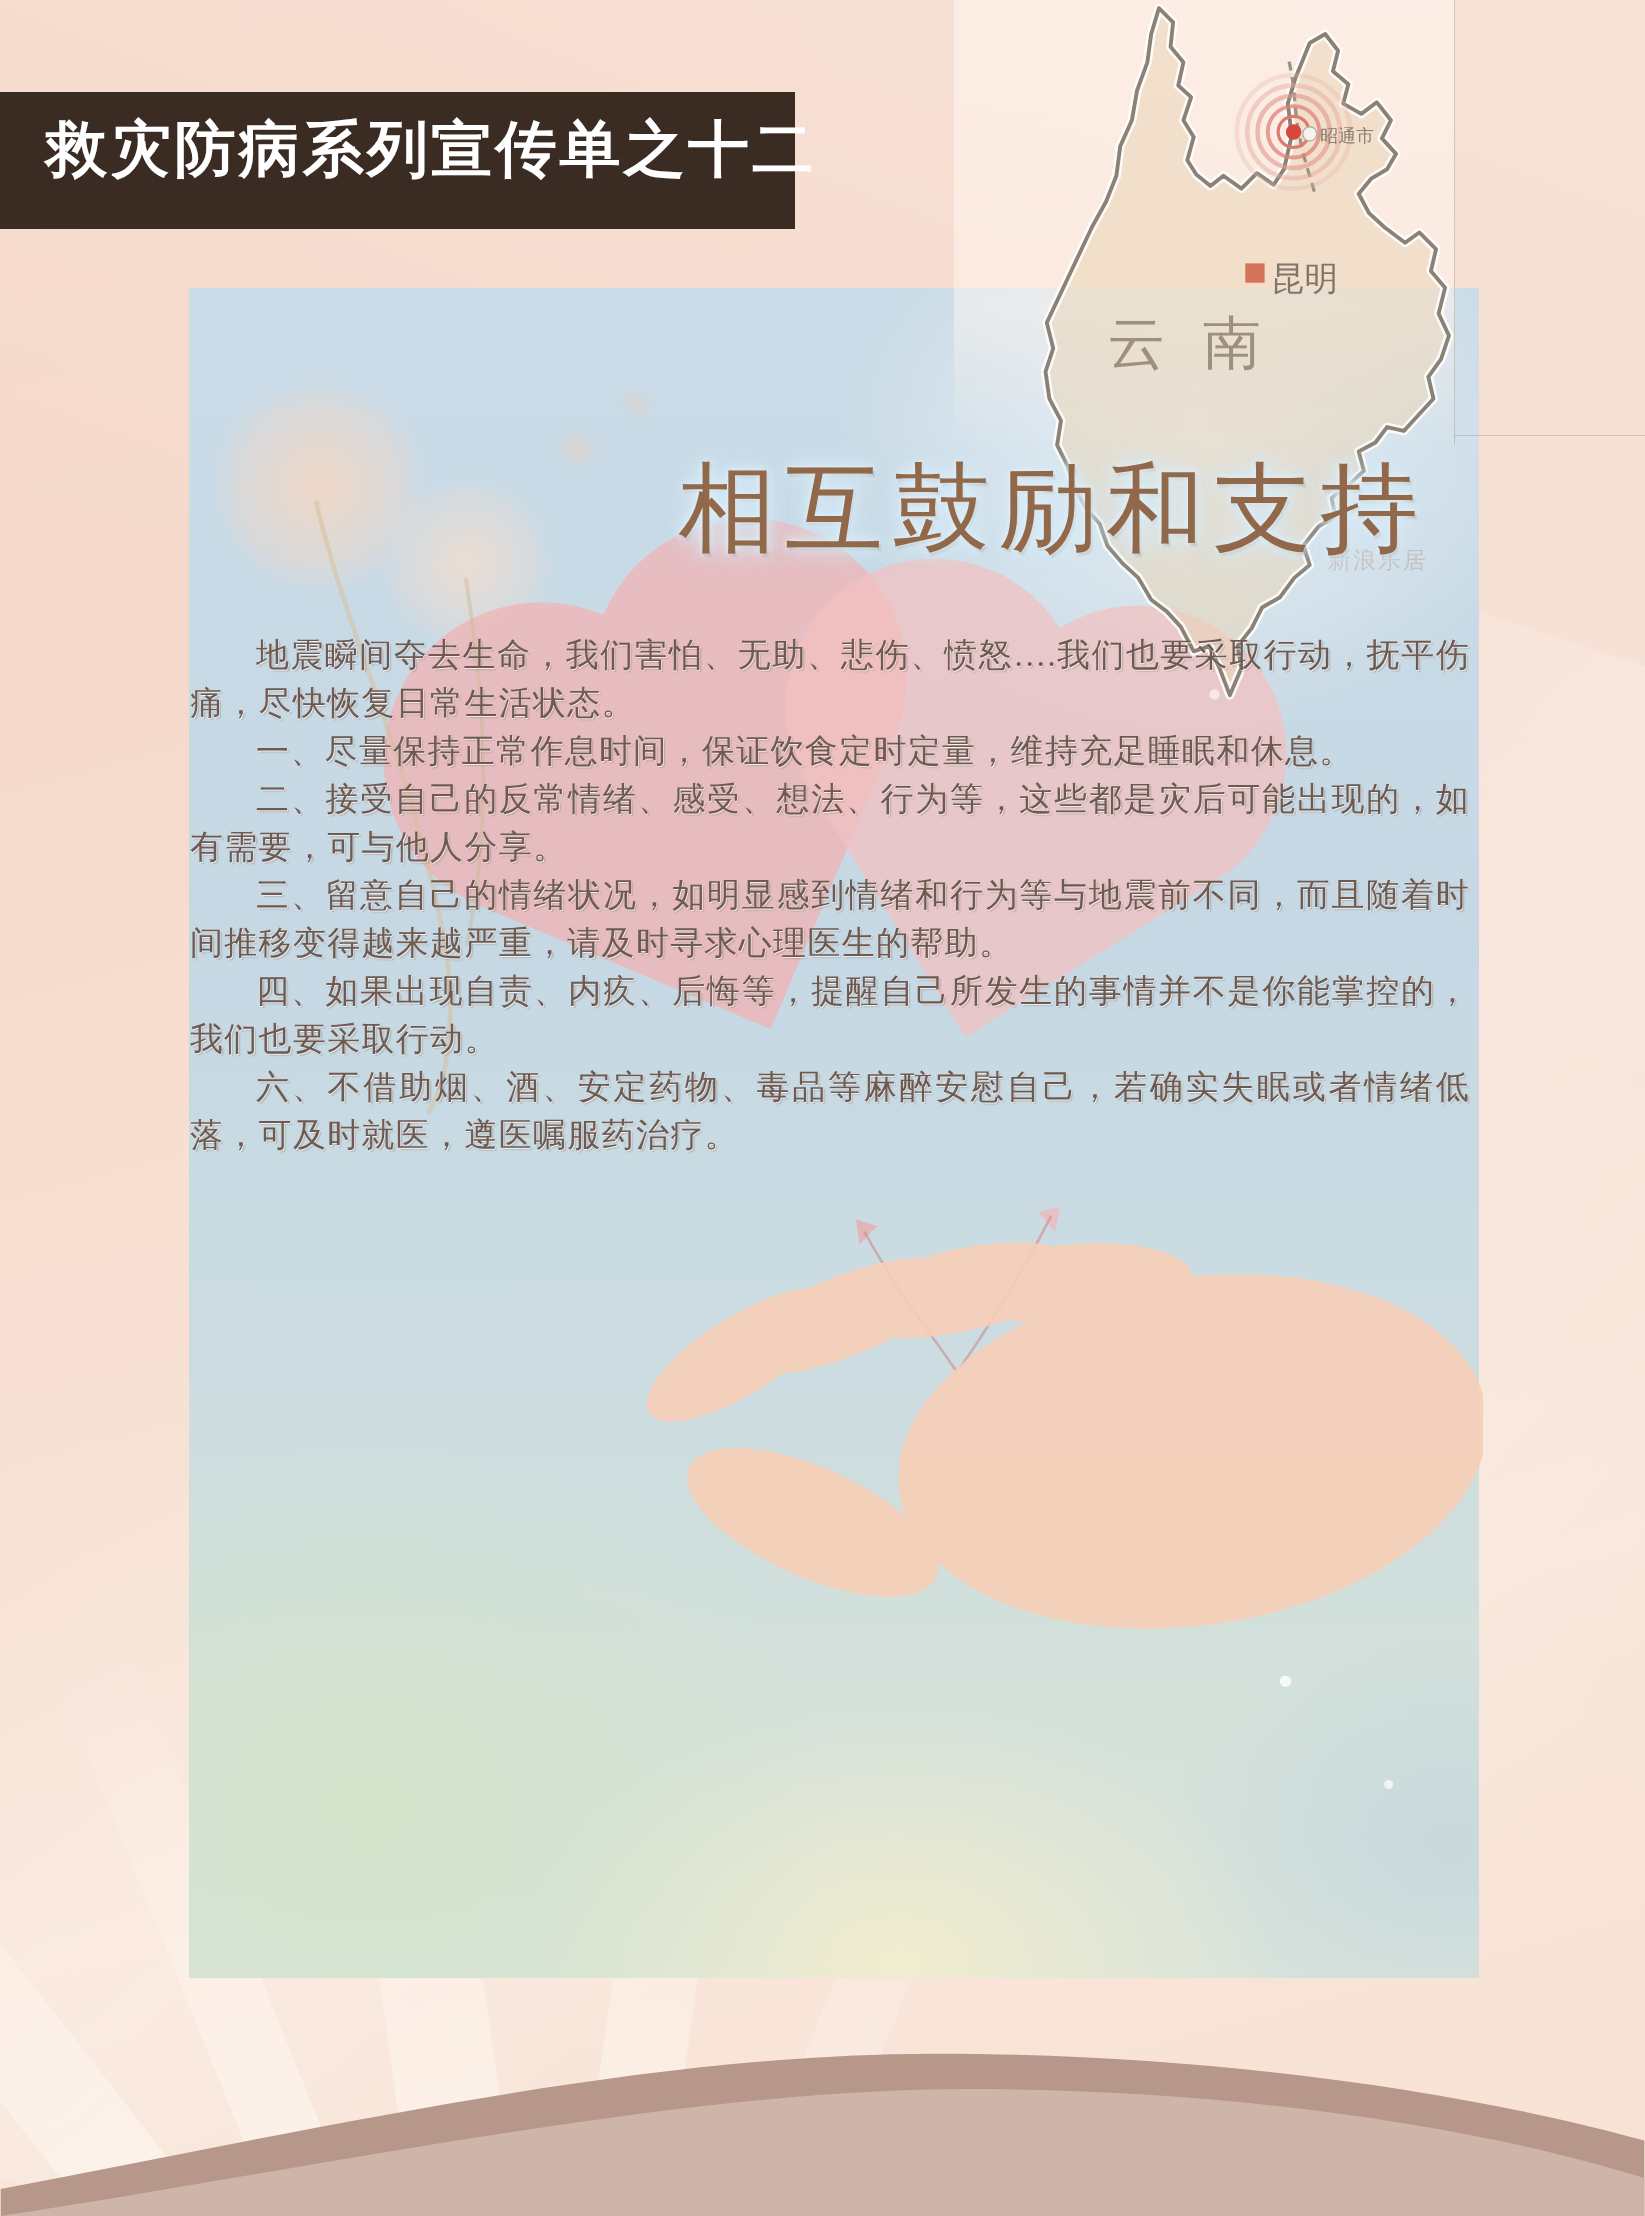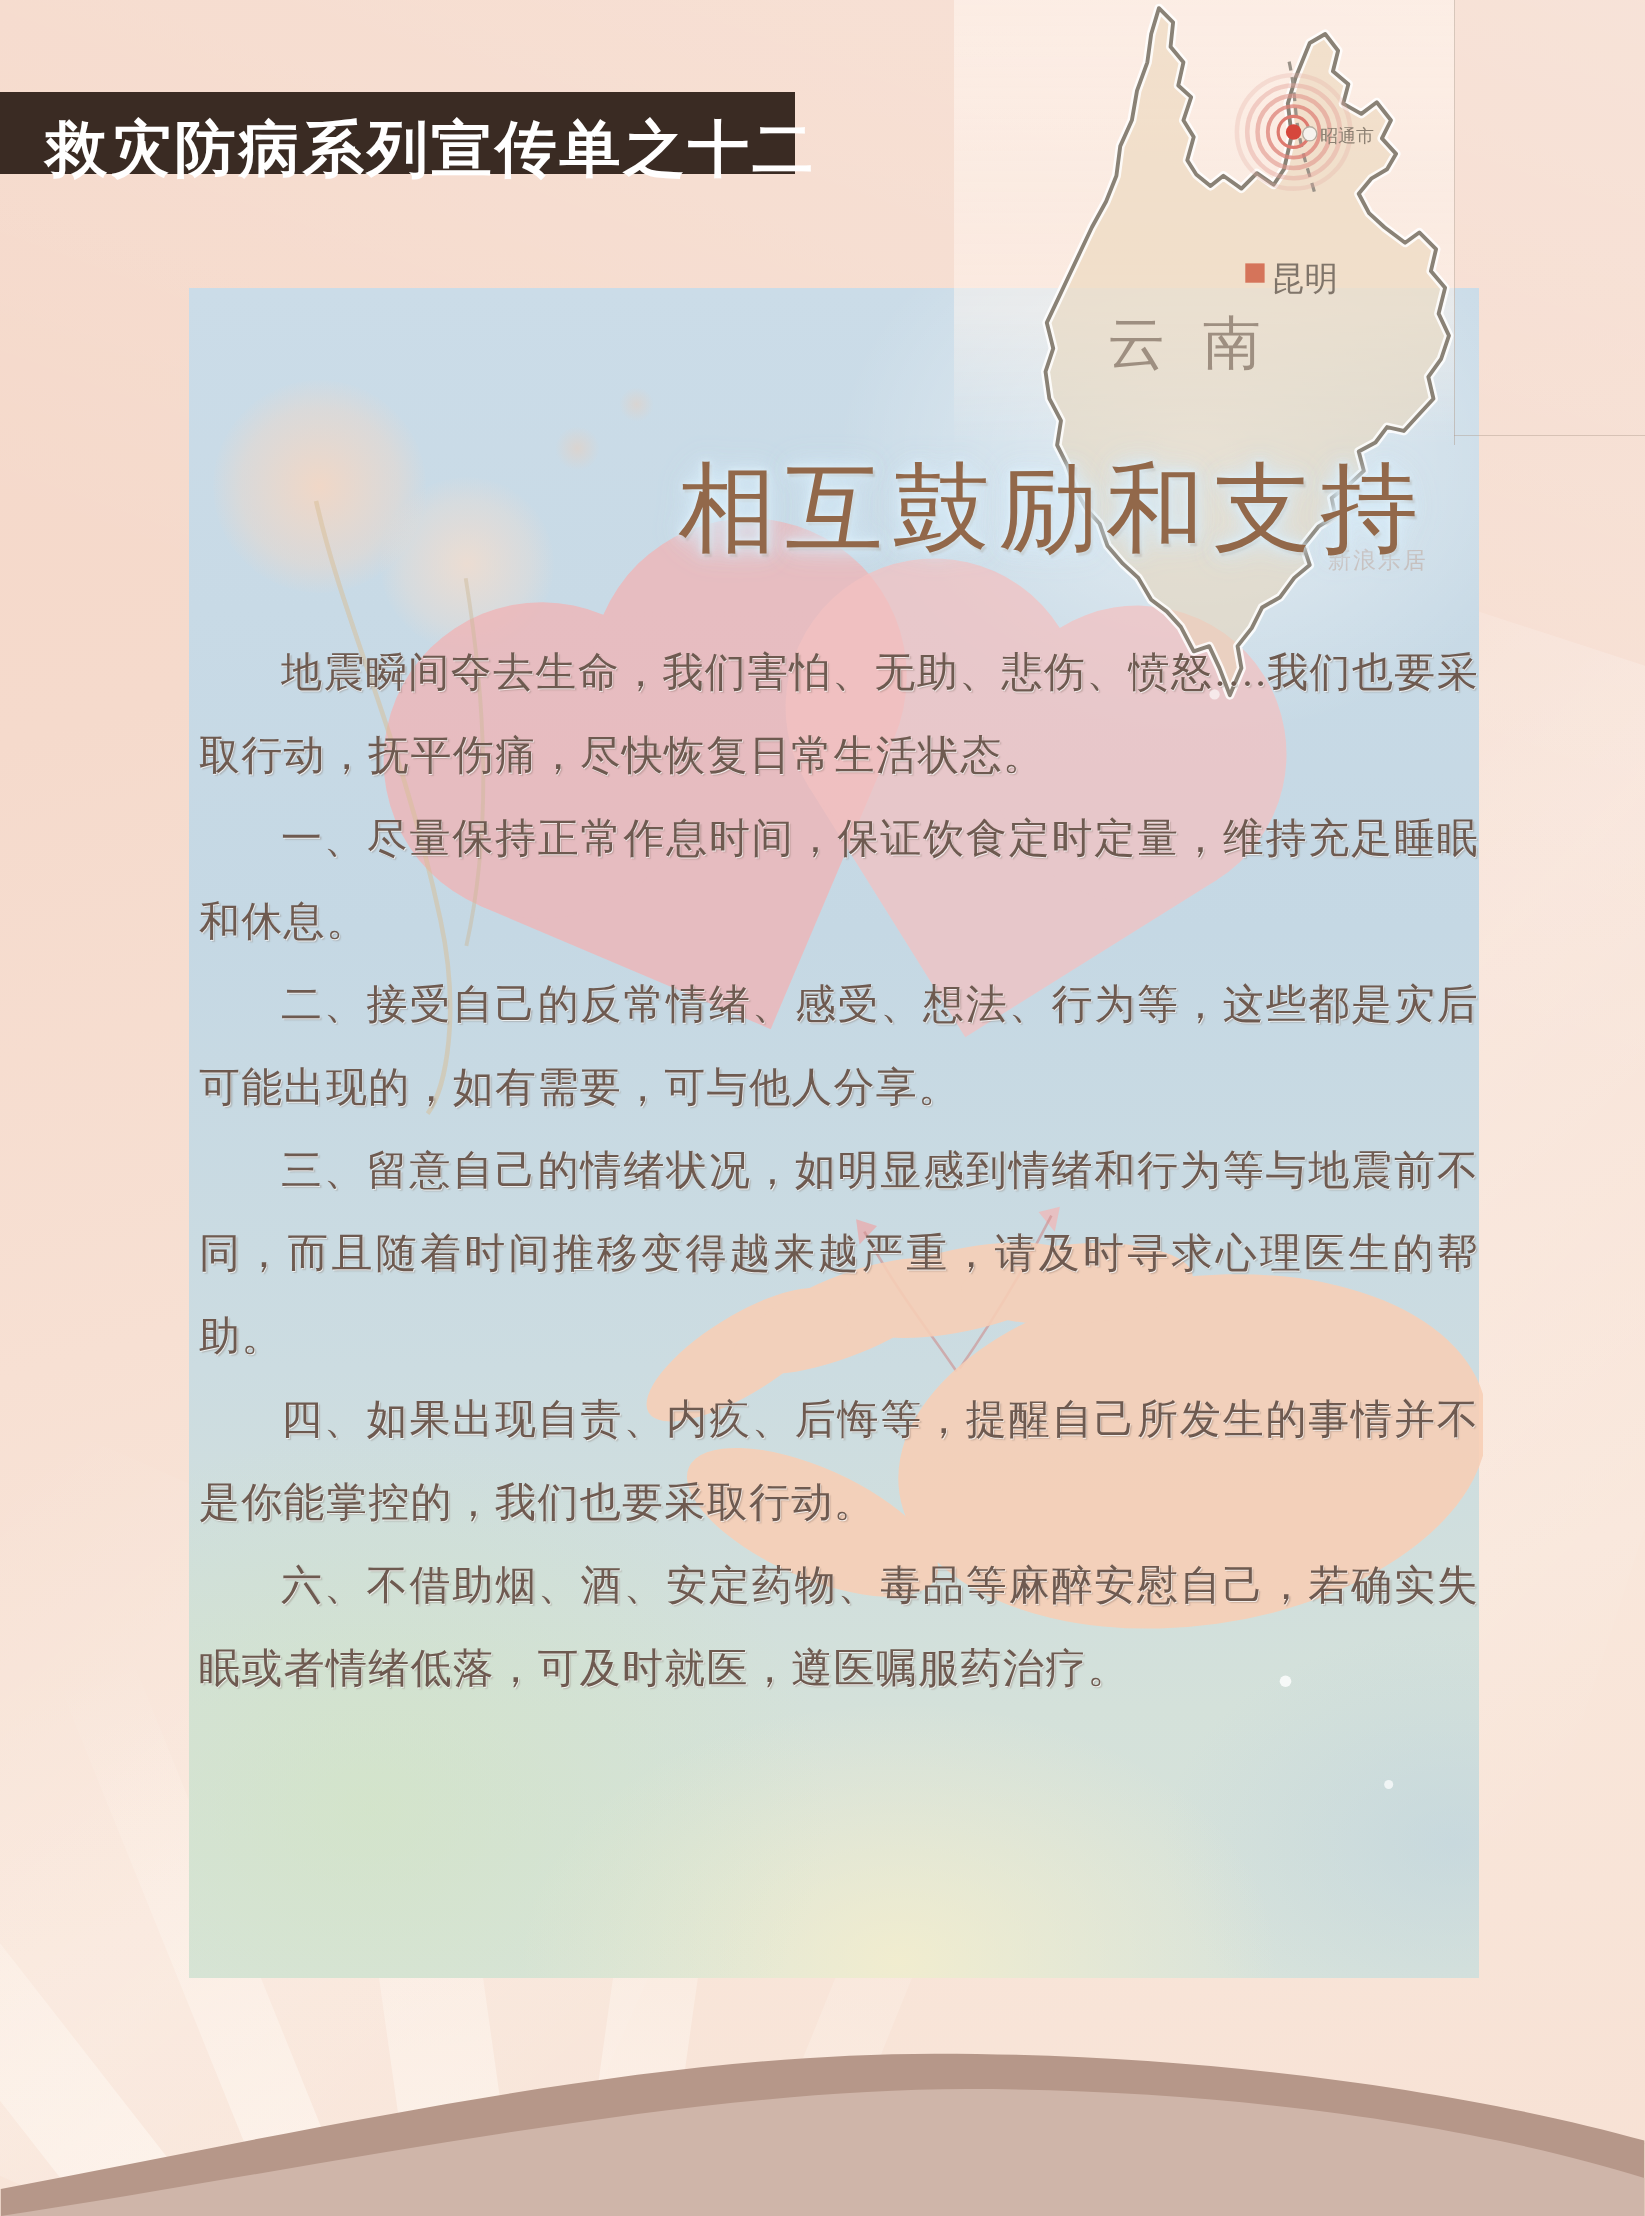--- a/index.html
+++ b/index.html
@@ -9,21 +9,21 @@
       linear-gradient(200deg, rgba(255,255,255,.25) 0%, rgba(255,255,255,0) 40%),
       linear-gradient(165deg,#f5d8c9 0%,#f5dacc 28%,#f7e0d3 52%,#f9e7db 74%,#f7e1d4 100%);}
   .abs{position:absolute;}
 
   
   .sheen{position:absolute;background:linear-gradient(115deg, rgba(255,255,255,0) 0%, rgba(255,255,255,.22) 50%, rgba(255,255,255,0) 100%);pointer-events:none;}
   #sheen1{left:838px;top:580px;width:903px;height:1161px;transform:rotate(18deg);}
   #sheen2{left:-129px;top:1548px;width:774px;height:709px;transform:rotate(24deg);opacity:.7;}
 
   
-  #banner{left:0;top:92px;width:795px;height:82px;background:#3a2b23;z-index:6;}
+  #banner{left:0;top:92px;width:795px;height:137px;background:#3a2b23;z-index:6;}
   #banner .txt{display:block;line-height:115px;padding-left:46px;color:#ffffff;
     font-family:"Liberation Sans","DejaVu Sans",sans-serif;font-weight:bold;
     font-size:61px;letter-spacing:3.2px;white-space:nowrap;}
 
   
   #map-backdrop{left:954px;top:0;width:500px;height:445px;
     background:linear-gradient(180deg, rgba(255,245,238,.62) 0%, rgba(255,245,238,.5) 70%, rgba(255,245,238,0) 100%);
     border-right:1.3px solid rgba(170,150,135,.45);z-index:3;}
   #map-hline{left:1454px;top:435px;width:191px;height:1.3px;background:rgba(170,150,135,.4);z-index:3;}
 
@@ -57,21 +57,21 @@
   #tail1{left:852px;top:1222px;border-top:23px solid #eaa9ab;transform:rotate(18deg);}
   #tail2{left:1041px;top:1209px;border-top:23px solid #f0b7b7;transform:rotate(-14deg);}
 
   
   #title-line1,#title-line2{position:absolute;z-index:5;color:#92684a;font-size:98px;letter-spacing:9px;white-space:nowrap;
     text-shadow:0 0 6.4px rgba(227,242,251,.95),0 0 14px rgba(216,237,250,.95),0 0 22px rgba(212,234,248,.9),
                 0 0 31px rgba(212,234,248,.8),1.9px 2.6px 1.9px rgba(110,75,45,.30);}
   #title-line1{left:257px;top:302px;}
   #title-line2{left:678px;top:444px;}
 
-  #bodytext{left:199px;top:631px;width:1280px;z-index:5;color:#6e5a50;font-size:41px;line-height:83px;
+  #bodytext{left:190px;top:631px;width:1280px;z-index:5;color:#6e5a50;font-size:33px;line-height:48px;
     letter-spacing:1.3px;text-align:justify;
     text-shadow:0.6px 0.6px 0 rgba(255,255,255,.75), 1.9px 1.9px 1.3px rgba(120,100,90,.28);}
   #bodytext p{margin:0;text-indent:2em;}
 
   #footer-credit{left:1118px;top:2022px;z-index:6;color:#45322b;font-size:50px;letter-spacing:1.3px;white-space:nowrap;
     text-shadow:-1.9px 0 0 #fff,1.9px 0 0 #fff,0 -1.9px 0 #fff,0 1.9px 0 #fff,
                 -1.3px -1.3px 0 #fff,1.3px 1.3px 0 #fff,-1.3px 1.3px 0 #fff,1.3px -1.3px 0 #fff,0 0 6.4px #fff;}
 
   
   #map-svg{left:954px;top:0;z-index:4;}

